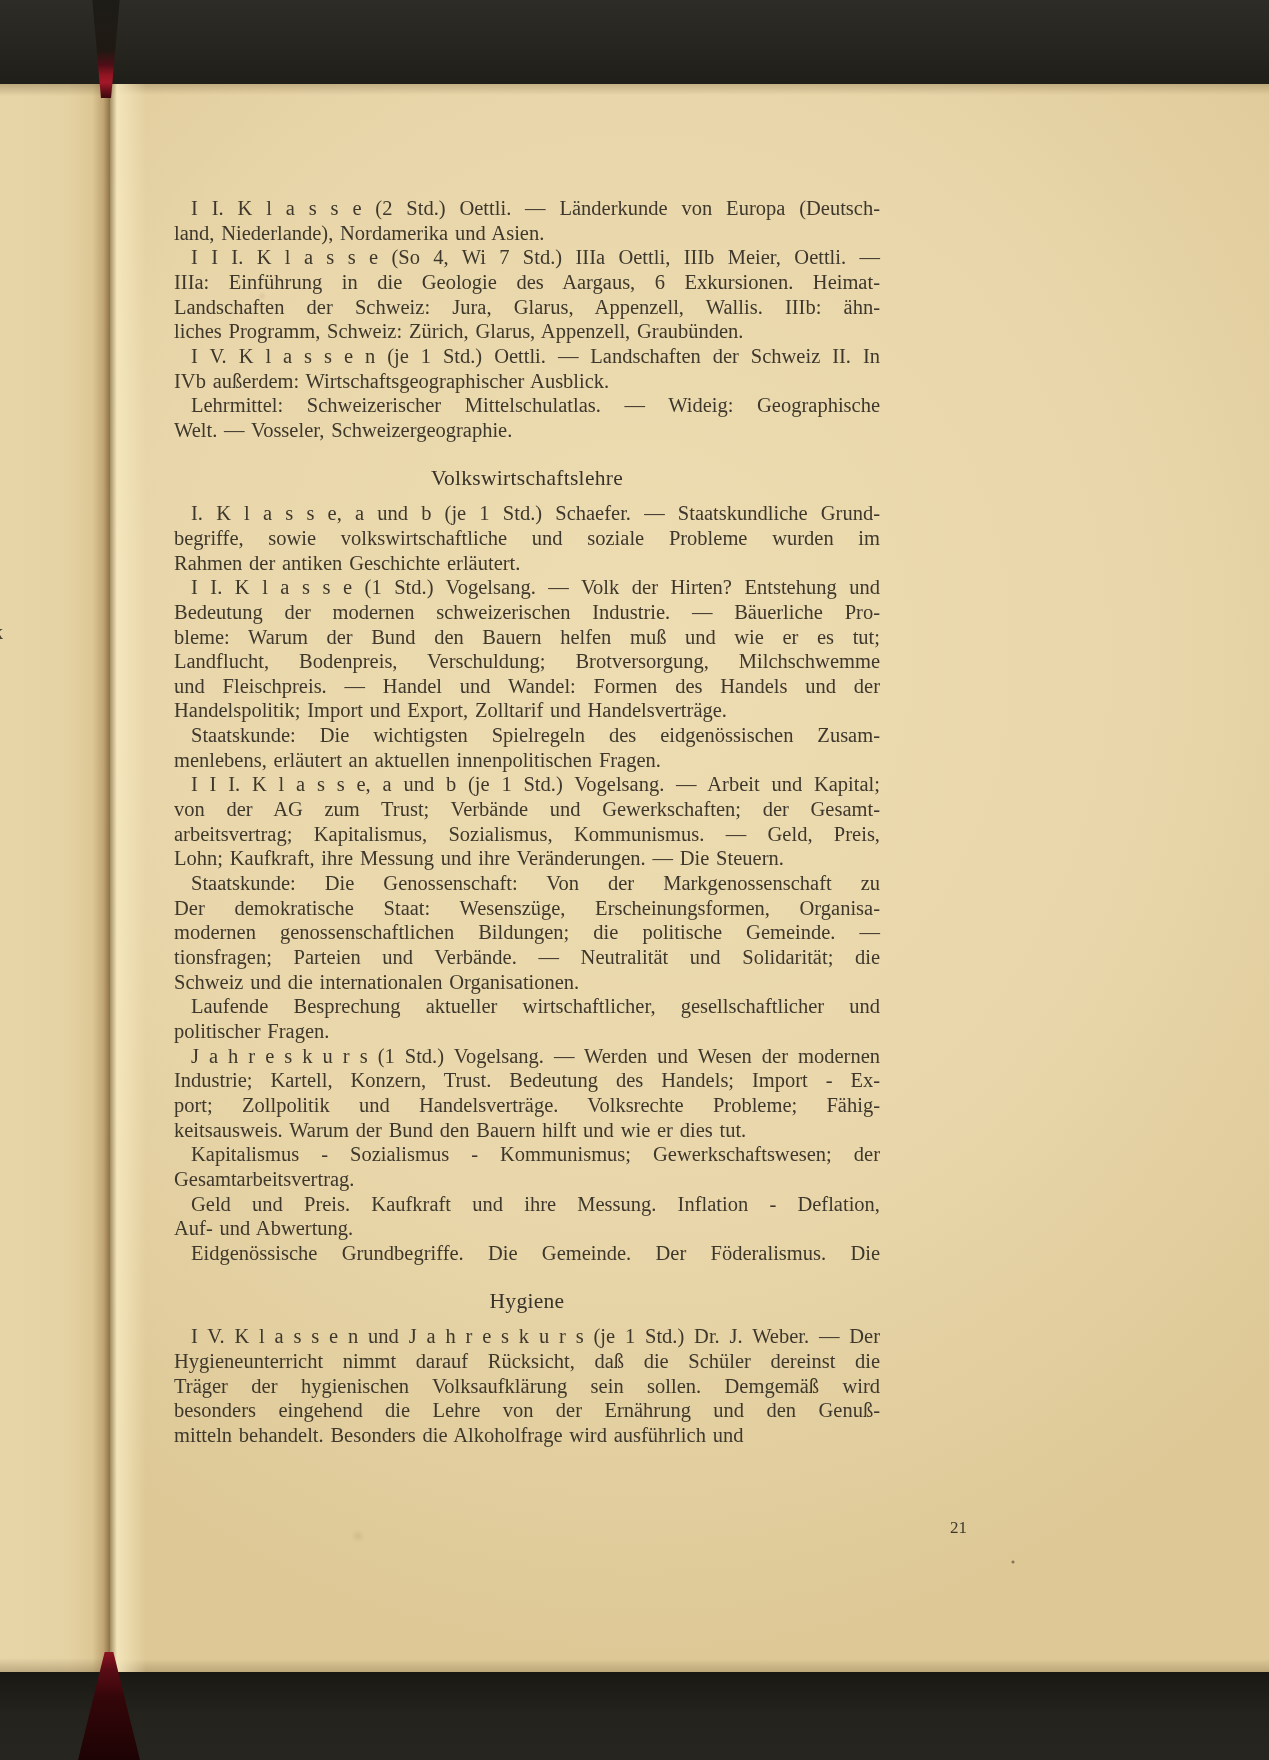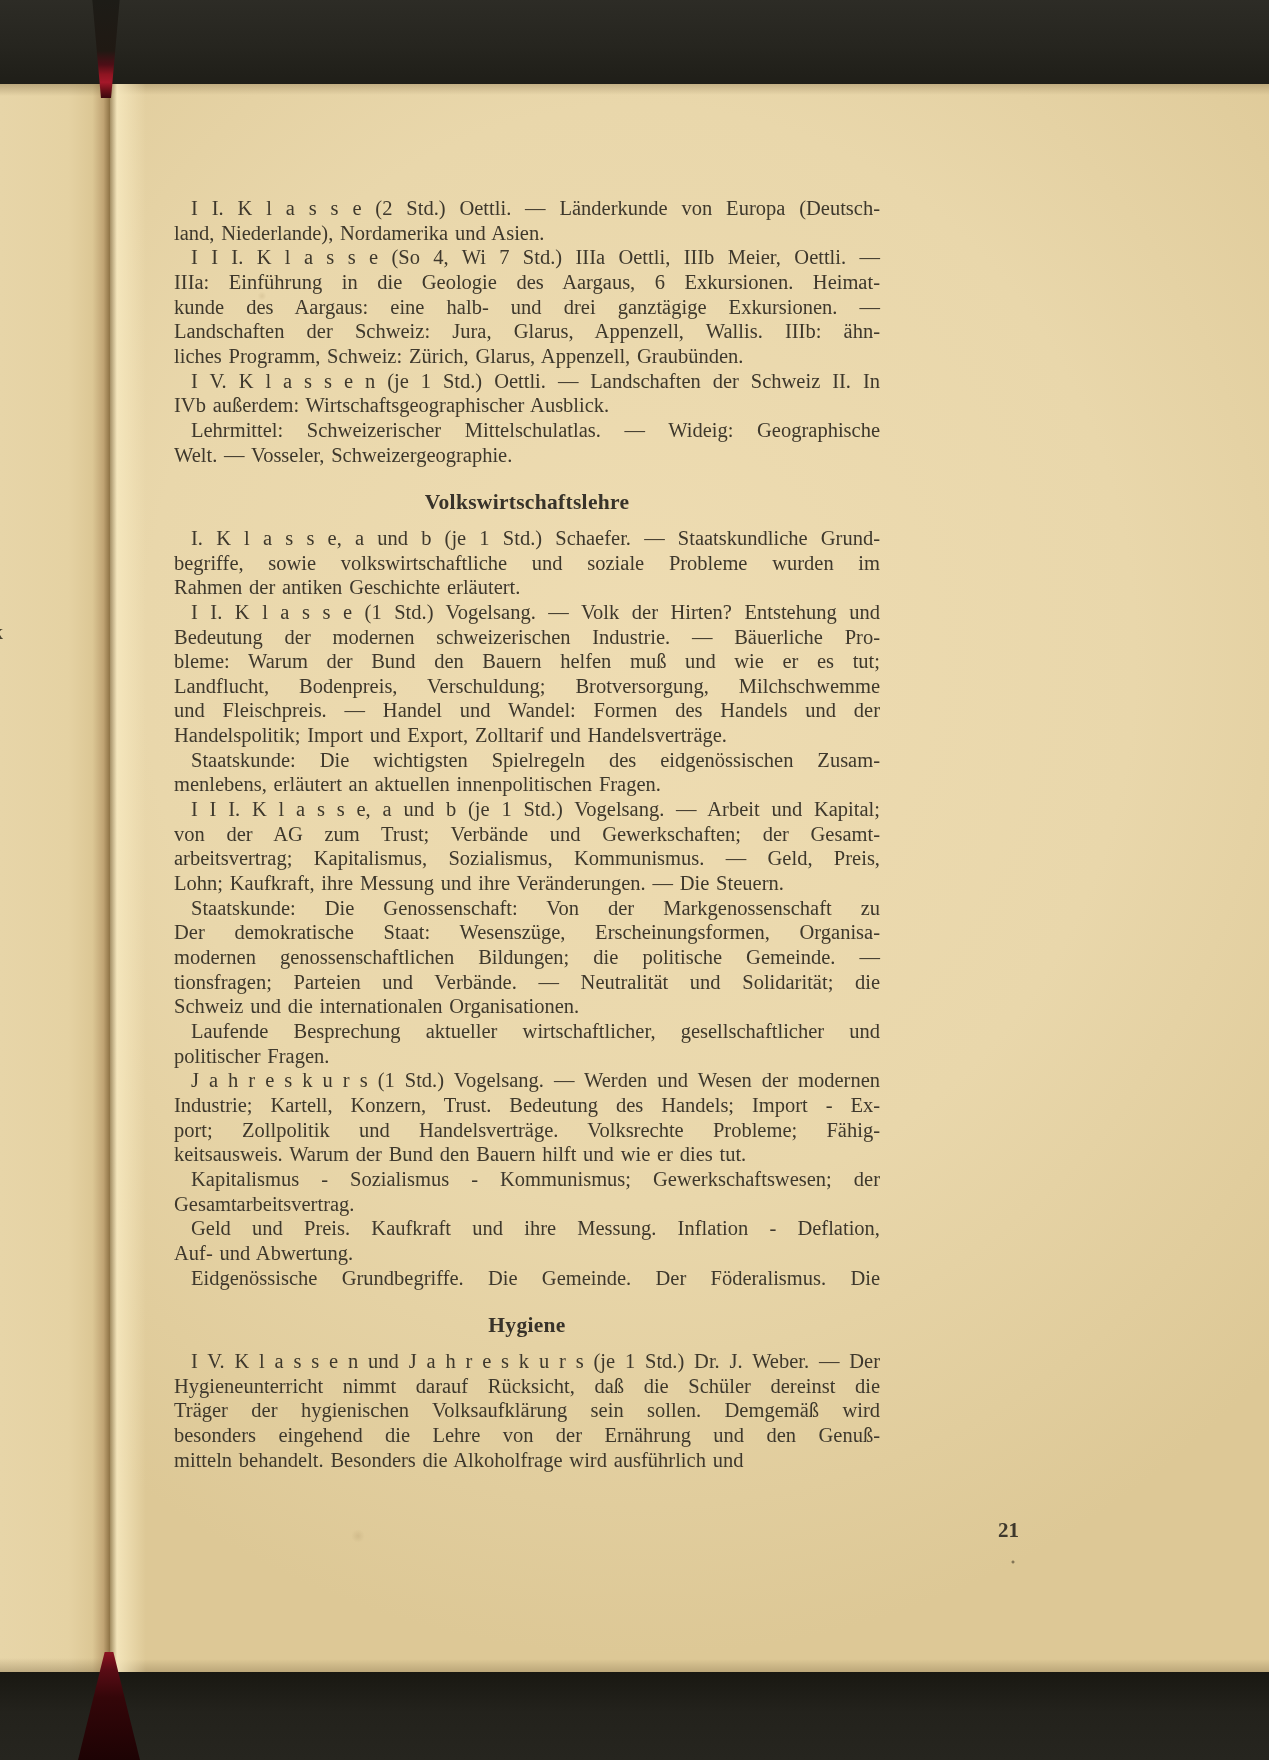--- a/index.html
+++ b/index.html
@@ -56,25 +56,25 @@
   .text-block{
     position:absolute;left:64px;top:112px;width:706px;
     color:#3e382c;font-size:20.5px;line-height:24.65px;
     word-spacing:.08em;
   }
   .para{margin:0}
   .line{text-align:justify;text-align-last:justify}
   .line.last{text-align-last:left}
   .line.first{text-indent:17px}
   .heading{
-    text-align:center;text-align-last:center;font-weight:bold;
+    text-align:center;text-align-last:center;font-weight:normal;
     font-size:21.5px;color:#38332a;margin:23px 0 11px 0;letter-spacing:.3px;
   }
   .page-number{
-    position:absolute;left:840px;top:1434px;font-size:21px;font-weight:700;color:#3e382c;margin-left:48px;
+    position:absolute;left:840px;top:1434px;font-size:17px;font-weight:400;color:#3e382c;
   }
 </style>
 </head>
 <body>
 
 <div class="scene">
 
   <div class="cover-top"></div>
   <div class="cover-bottom"></div>
 
@@ -86,21 +86,20 @@
 
   <div class="right-page">
     <div class="text-block" id="text-block">
         <div class="para">
           <div class="line first">I I. K l a s s e (2 Std.) Oettli. — Länderkunde von Europa (Deutsch-</div>
           <div class="line last">land, Niederlande), Nordamerika und Asien.</div>
         </div>
         <div class="para">
           <div class="line first">I I I. K l a s s e (So 4, Wi 7 Std.) IIIa Oettli, IIIb Meier, Oettli. —</div>
           <div class="line">IIIa: Einführung in die Geologie des Aargaus, 6 Exkursionen. Heimat-</div>
-          <div class="line">kunde des Aargaus: eine halb- und drei ganztägige Exkursionen. —</div>
           <div class="line">Landschaften der Schweiz: Jura, Glarus, Appenzell, Wallis. IIIb: ähn-</div>
           <div class="line last">liches Programm, Schweiz: Zürich, Glarus, Appenzell, Graubünden.</div>
         </div>
         <div class="para">
           <div class="line first">I V. K l a s s e n (je 1 Std.) Oettli.  —  Landschaften der Schweiz II. In</div>
           <div class="line last">IVb außerdem: Wirtschaftsgeographischer Ausblick.</div>
         </div>
         <div class="para">
           <div class="line first">Lehrmittel: Schweizerischer Mittelschulatlas. — Wideig: Geographische</div>
           <div class="line last">Welt. — Vosseler, Schweizergeographie.</div>

